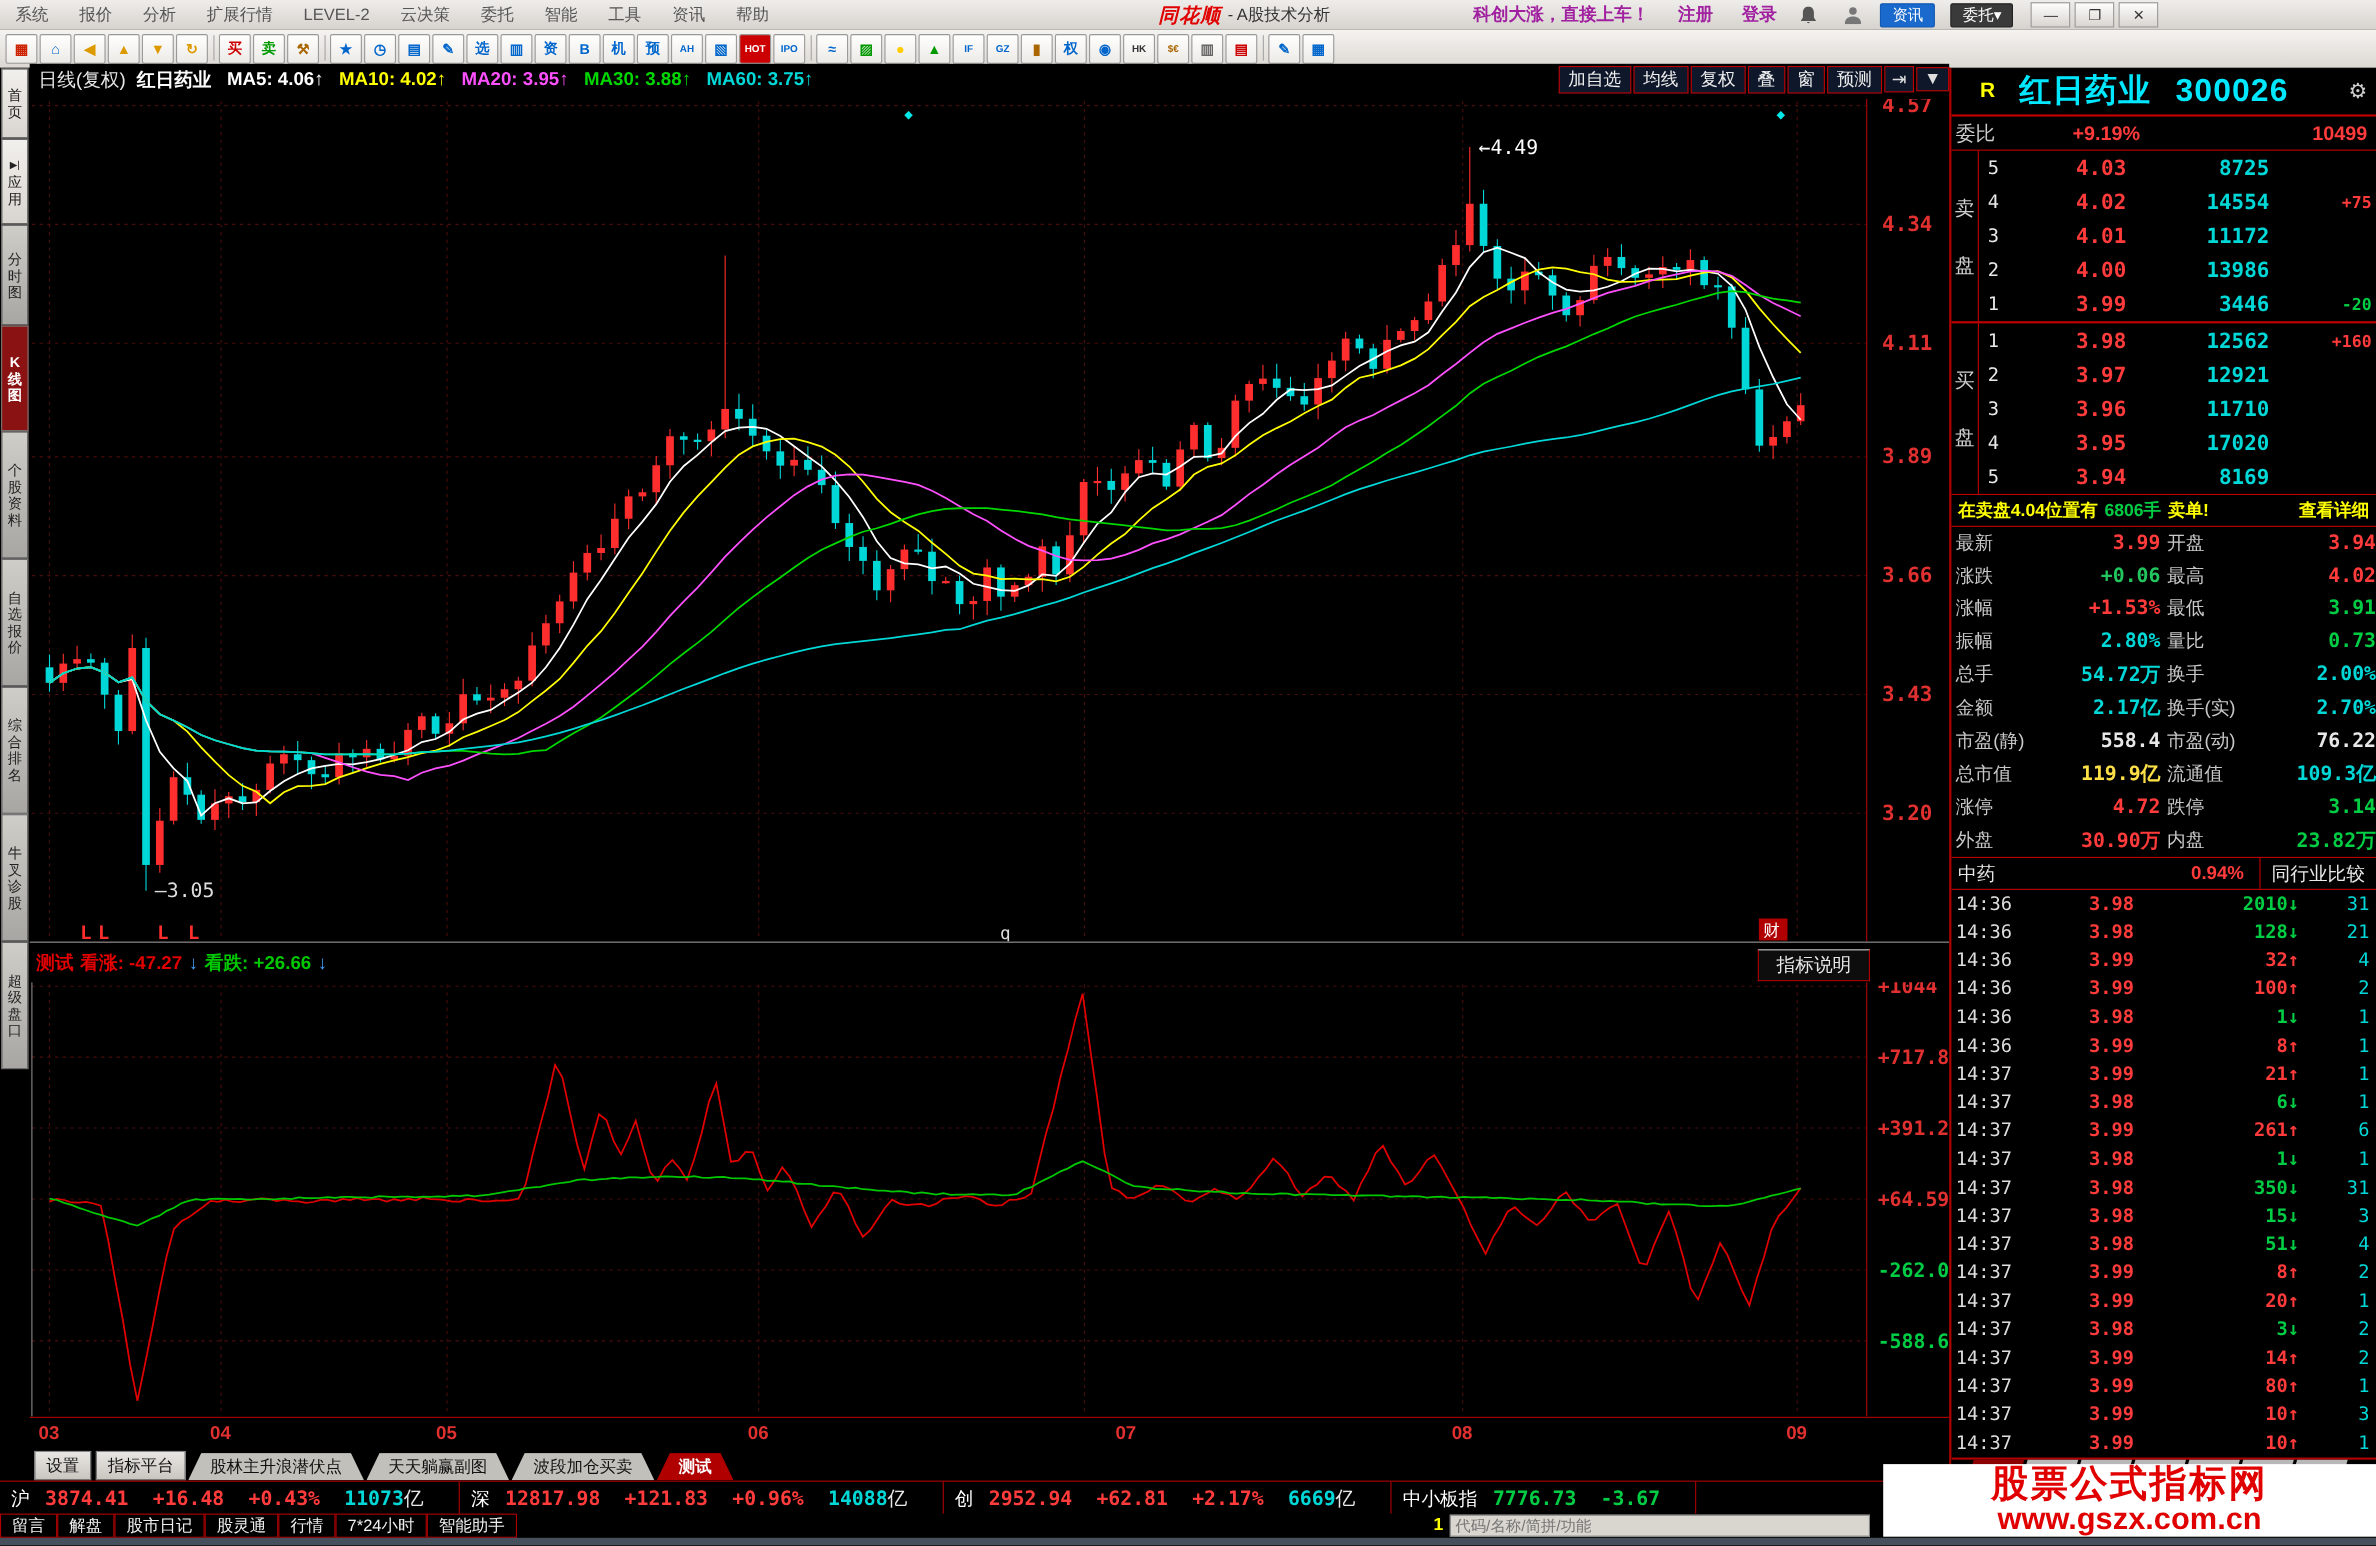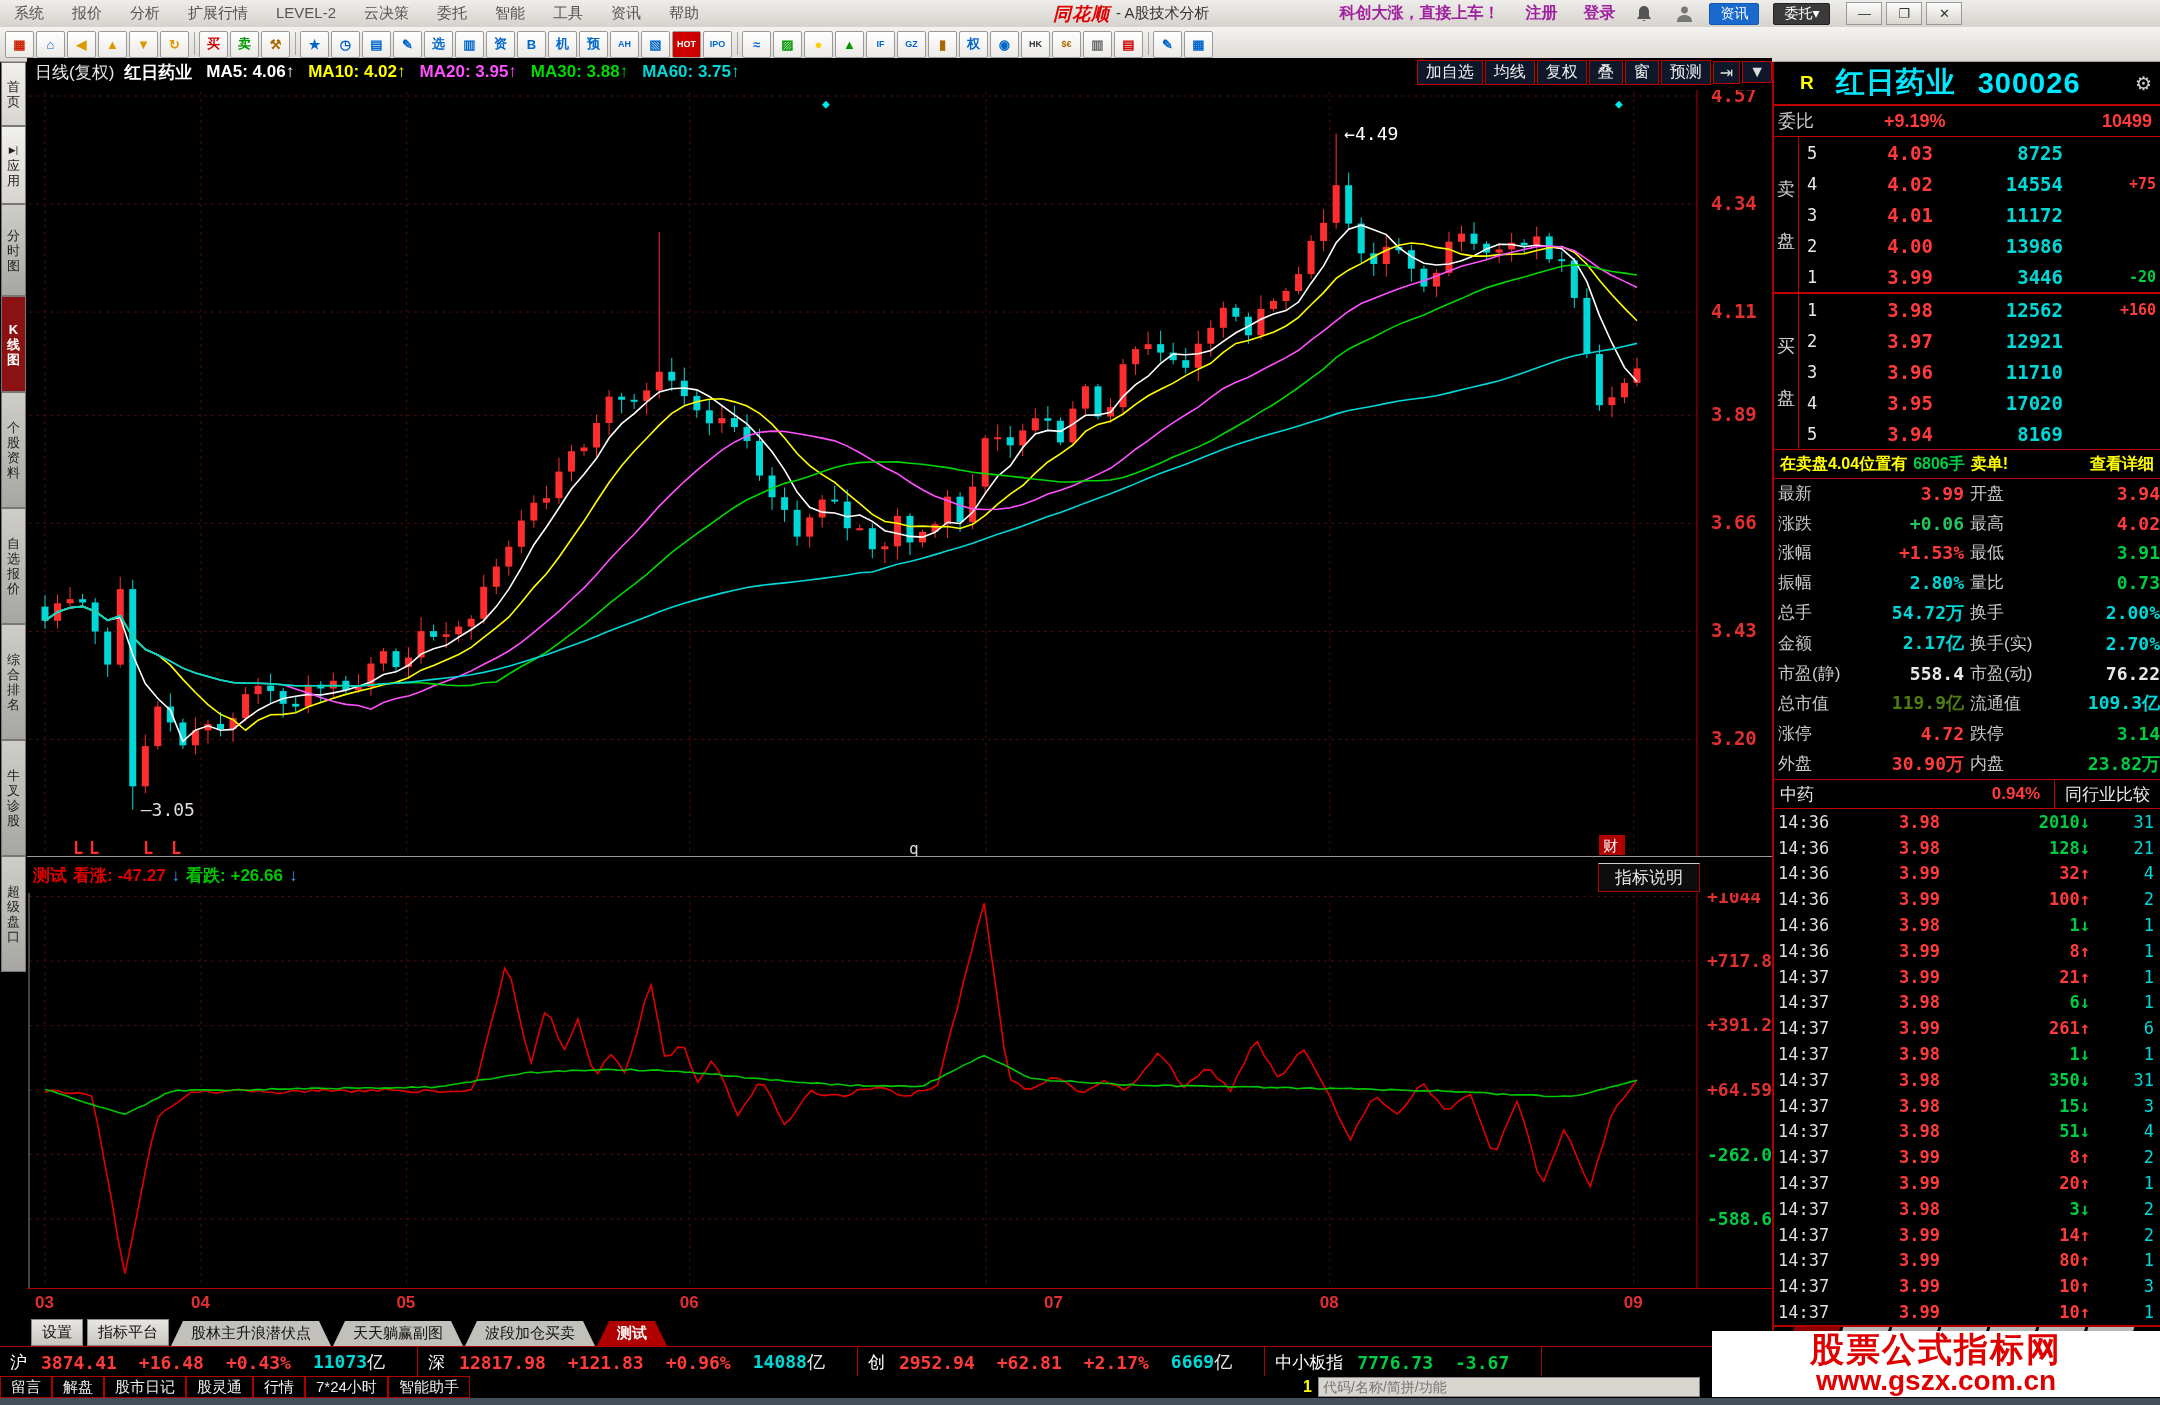--- a/index.html
+++ b/index.html
@@ -614,21 +614,21 @@
         <polyline points="18,199.32368040988408 24.661087866108787,196.97161380269856 31.322175732217573,197.9008809093868 37.98326359832636,200.17334020289547 44.64435146443515,200.3573676481847 51.30543933054393,199.6287119409808 57.96652719665272,201.07645510772855 64.6276150627615,203.01729080202895 71.2887029288703,234.2825846506925 77.94979079497908,271.607533175032 84.61087866108787,306.5473897436808 91.27196652719665,347.4449355751981 97.93305439330544,380.5100090509452 104.59414225941423,348.2874847138536 111.25523012552301,315.2039915787439 117.9163179916318,280.3841550233419 124.57740585774057,248.48011604877433 131.2384937238494,224.1108622494782 137.89958158995816,217.2793189702488 144.56066945606693,213.69374299440705 151.22175732217573,208.8956309357242 157.8828451882845,203.9908407562342 164.5439330543933,198.71337515898256 171.2050209205021,199.50227806097118 177.86610878661088,197.5528085236149 184.52719665271965,199.48153107935158 191.18828451882845,199.82737495803275 197.84937238493725,198.20395662048668 204.51046025104603,197.22110195392426 211.1715481171548,196.54632705848894 217.8326359832636,196.84085498879702 224.4937238493724,198.83412354534153 231.15481171548115,197.56427408208364 237.81589958158995,198.941509446566 244.47698744769878,199.21870681734518 251.13807531380752,200.475072386715 257.7991631799163,199.73243795640218 264.46025104602506,197.7314509624881 271.12133891213387,197.79439932991025 277.78242677824267,199.45007360734212 284.44351464435147,197.00553530161494 291.10460251046027,198.09581376855226 297.765690376569,196.11667974253322 304.4267782426778,198.15977428722667 311.0878661087866,197.0835706701904 317.74895397489536,197.2150864608838 324.4100418410042,199.3396968402545 331.071129707113,197.12511035593047 337.73221757322176,198.57474938998067 344.39330543933056,196.71876038737733 351.0543933054393,198.25849808437562 357.7154811715481,195.41410509102238 364.3765690376569,197.12666890785457 371.0376569037657,197.25981921147525 377.6987447698745,198.1279729780361 384.35983263598325,199.33948256166835 391.02092050209205,199.35598215231764 397.68200836820085,196.83495686092013 404.3430962343096,197.55291120971884 411.0041841004184,199.15234357693848 417.6652719665272,199.06633468001218 424.326359832636,198.5000224912136 430.9874476987448,198.53855100084436 437.6485355648536,198.09542048451394 444.3096234309623,196.53243660556322 450.9707112970711,183.4011591152642 457.6317991631799,154.9676325091465 464.2928870292887,128.9247626907305 470.95397489539755,104.68851306253903 477.61506276150624,75.09244849296219 484.27615062761504,86.55746028917979 490.93723849372384,117.37369969472233 497.59832635983264,147.16573783426006 504.25941422594144,169.79339853487278 510.9205020920502,143.76028152050696 517.5815899581589,119.90031848621149 524.2426778242677,125.12545494221165 530.9037656903765,144.50850941247174 537.5648535564853,156.47693380974675 544.2259414225941,142.23350787688764 550.8870292887029,125.87035630502817 557.5481171548117,150.05236093911637 564.2092050209205,172.81162868611636 570.8702928870293,180.52334058022527 577.531380753138,168.30632687643268 584.1924686192468,161.60759091017025 590.8535564853556,169.2753919866761 597.5146443514644,179.71038939662108 604.1757322175732,160.4853602359843 610.8368200836819,137.22766635248487 617.4979079497907,108.68625077568963 624.1589958158995,91.92623039838779 630.8200836820084,127.13085555619156 637.4811715481172,163.07017609438597 644.142259414226,162.15436658113106 650.8033472803347,154.108811850165 657.4644351464435,154.57456084252965 664.1255230125523,173.90433972094863 670.7866108786611,189.3305353497114 677.4476987447699,179.79287578618494 684.1087866108786,168.22913630183047 690.7698744769874,176.5721031032716 697.4309623430962,189.35294937670454 704.092050209205,207.41318078337923 710.7531380753138,222.5117181897324 717.4142259414226,211.93581973736352 724.0753138075314,203.12304219040846 730.7364016736402,191.1456656764699 737.397489539749,192.22333238309307 744.0585774058578,203.3288498403498 750.7196652719665,219.3337720421905 757.3807531380753,231.35124501954095 764.0418410041841,225.4086543413482 770.7029288702929,215.33136798152213 777.3640167364017,205.1637973125399 784.0251046025104,197.58377849893984 790.6861924686192,201.17128538749276 797.347280334728,202.59521664645584 804.0083682008368,201.7909740477219 810.6694560669456,201.55294227625356 817.3305439330544,203.58122183969698 823.9916317991632,201.4987133354851 830.652719665272,196.79422190547143 837.3138075313807,196.2576356960457 843.9748953974896,196.05225090383504 850.6359832635983,194.3546574521741 857.2970711297072,195.0931010104951 863.9581589958159,197.3720817843969 870.6192468619246,201.81354549761326 877.2803347280335,203.006544276969 883.9414225941422,202.6455377408312 890.6025104602511,197.78900142053388 897.2635983263598,197.5372742831652 903.9246861924686,196.04576175701573 910.5857740585774,191.8992729519541 917.2468619246862,164.48284531003895 923.9079497907951,137.49103504604403 930.5690376569038,114.87851534088465 937.2301255230125,85.46047778436096 943.8912133891214,61.22646425089442 950.5523012552301,33.71676573624586 957.213389121339,10.387998482484193 963.8744769874477,58.89825656482475 970.5355648535564,105.77670149707038 977.1966527196653,156.01963557100086 983.857740585774,187.0355025233538 990.5188284518829,190.0097566394059 997.1799163179916,195.66556212257152 1003.8410041841004,196.06854097733066 1010.5020920502093,193.00863259780812 1017.163179916318,189.9114788957286 1023.8242677824269,184.87057029316352 1030.4853556485355,185.2734818048492 1037.1464435146443,187.89763515706414 1043.807531380753,192.8009845077633 1050.4686192468619,198.3632906420703 1057.1297071129707,199.36297197282306 1063.7907949790795,195.26064688189481 1070.4518828451883,191.94556960092086 1077.112970711297,187.6504507011802 1083.7740585774059,191.35982271698978 1090.4351464435147,192.7507749569159 1097.0962343096235,197.10032507749108 1103.757322175732,192.4341516473389 1110.418410041841,186.36757967266178 1117.0794979079496,177.0501165255518 1123.7405857740587,169.89988663761454 1130.4016736401672,160.24330156607107 1137.062761506276,166.25963431649984 1143.7238493723848,173.49390476944222 1150.3849372384936,186.7269225503754 1157.0460251046027,194.59793932041512 1163.7071129707113,187.71363930586452 1170.36820083682,183.75833693048205 1177.0292887029289,176.61611693680072 1183.6903765690377,177.11235771749995 1190.3514644351465,185.40819847330485 1197.0125523012553,189.84194292030986 1203.6736401673638,198.4693712895185 1210.3347280334729,182.54312760507165 1216.9958158995814,171.0105870408224 1223.6569037656905,155.11068042492153 1230.317991631799,148.61418500714552 1236.979079497908,162.39497086273974 1243.6401673640169,171.70275774988897 1250.3012552301254,183.7980945253271 1256.9623430962345,180.30931767562907 1263.623430962343,171.75616500567247 1270.284518828452,161.5646561881736 1276.9456066945606,157.22533210553226 1283.6066945606694,168.0094722834253 1290.2677824267782,180.3558824082529 1296.928870292887,192.71976817170975 1303.5899581589958,204.70830284470443 1310.2510460251046,221.07822301581052 1316.9121338912134,234.04789400186627 1323.5732217573222,246.85273570458457 1330.234309623431,231.835049358226 1336.8953974895398,221.3423075362493 1343.5564853556486,208.48873624384007 1350.2175732217572,204.39819102431818 1356.8786610878662,211.10539738981527 1363.5397489539748,216.10587320058895 1370.2008368200839,220.84639500061445 1376.8619246861924,214.60486248172134 1383.5230125523012,205.8211237147957 1390.18410041841,195.32928081263984 1396.8451882845188,190.76064596061346 1403.5062761506276,200.93260299005996 1410.1673640167364,206.7491473481991 1416.8284518828452,216.05712043782123 1423.489539748954,215.83109257650858 1430.1506276150628,209.3762858020553 1436.8117154811716,204.75244154599145 1443.4728033472804,201.44870932524995 1450.133891213389,219.30955858150173 1456.794979079498,237.58336626240575 1463.4560669456066,255.16303727524186 1470.1171548117156,256.5406478172954 1476.7782426778242,238.43497007959203 1483.439330543933,223.26124179527258 1490.1004184100418,208.39396511552945 1496.7615062761506,227.74114741008066 1503.4225941422594,250.87391087933258 1510.0836820083682,278.33156972624624 1516.744769874477,288.3288671877923 1523.4058577405858,271.1308929399684 1530.0669456066946,255.2616423424259 1536.7280334728034,237.04609386996745 1543.3891213389122,247.86823873482092 1550.0502092050208,264.4491839665852 1556.7112970711298,280.50669081176375 1563.3723849372384,293.60229578876505 1570.0334728033474,269.43290694376583 1576.694560669456,249.48271441947088 1583.3556485355648,225.00830846016274 1590.0167364016736,212.33651957281813 1596.6778242677824,205.25693685535873 1603.3389121338912,196.300248067798 1610,186.90806810754987 " fill="none" stroke="#e00000" stroke-width="1.6"></polyline>
         <polyline points="18,196.56107440625118 24.661087866108787,197.909188394593 31.322175732217573,200.53734562320892 37.98326359832636,202.3518508386716 44.64435146443515,205.0039907892229 51.30543933054393,207.22576177898307 57.96652719665272,209.55590430774956 64.6276150627615,211.3811308404255 71.2887029288703,213.72147493431947 77.94979079497908,215.2236542204803 84.61087866108787,217.1570532149606 91.27196652719665,219.5307653450826 97.93305439330544,221.13300623493657 104.59414225941423,217.88283029005936 111.25523012552301,214.54540218671954 117.9163179916318,212.10659793655816 124.57740585774057,207.7568003358067 131.2384937238494,204.91498533477284 137.89958158995816,200.84706412557418 144.56066945606693,198.67169891483502 151.22175732217573,197.1395566498393 157.8828451882845,198.04867755938136 164.5439330543933,196.92093028826244 171.2050209205021,196.71325042615538 177.86610878661088,196.8695897236691 184.52719665271965,197.1121702518075 191.18828451882845,196.95732462539644 197.84937238493725,197.64843998439565 204.51046025104603,197.24650304523846 211.1715481171548,196.56134048401645 217.8326359832636,197.2535710329178 224.4937238493724,197.13670164491893 231.15481171548115,196.38744480806525 237.81589958158995,197.01433748988882 244.47698744769878,195.58919424737607 251.13807531380752,196.12815480073874 257.7991631799163,196.10317202946416 264.46025104602506,195.89647655881566 271.12133891213387,195.25236448302527 277.78242677824267,196.0391805761332 284.44351464435147,195.1741575685398 291.10460251046027,195.14147942049985 297.765690376569,195.54941453921856 304.4267782426778,195.53628070976544 311.0878661087866,195.98601092285145 317.74895397489536,194.45093892444362 324.4100418410042,194.85545927322565 331.071129707113,195.21153968511504 337.73221757322176,194.77701213551416 344.39330543933056,194.7418974027042 351.0543933054393,195.42936839132344 357.7154811715481,194.87500752321324 364.3765690376569,195.0899464188481 371.0376569037657,194.55567382036634 377.6987447698745,194.96248816305464 384.35983263598325,193.86422117719647 391.02092050209205,194.4400042548623 397.68200836820085,193.5639393292823 404.3430962343096,194.66921201154898 411.0041841004184,193.60786579501934 417.6652719665272,192.9417953350893 424.326359832636,191.78387903480345 430.9874476987448,190.7041201376873 437.6485355648536,189.52423801682238 444.3096234309623,189.00364639790246 450.9707112970711,187.13453573022508 457.6317991631799,186.4030419881324 464.2928870292887,185.93915115723314 470.95397489539755,184.43621663923403 477.61506276150624,183.2931614993578 484.27615062761504,182.22908571865918 490.93723849372384,181.43906440497736 497.59832635983264,179.68154096132633 504.25941422594144,178.95647845393714 510.9205020920502,180.04690543106514 517.5815899581589,179.06110883571972 524.2426778242677,178.66344085400436 530.9037656903765,177.7679339608873 537.5648535564853,178.43015222639124 544.2259414225941,177.3295855334555 550.8870292887029,177.38001351128457 557.5481171548117,177.70123235500023 564.2092050209205,177.11200999596232 570.8702928870293,176.86655544463827 577.531380753138,176.33004652346028 584.1924686192468,176.56172642690674 590.8535564853556,177.11461346574342 597.5146443514644,177.19750641827233 604.1757322175732,176.1874439259396 610.8368200836819,177.64666310030438 617.4979079497907,177.7415670504881 624.1589958158995,177.12893761956119 630.8200836820084,176.8593186840626 637.4811715481172,178.05254714655285 644.142259414226,178.18483997617665 650.8033472803347,178.28670267440415 657.4644351464435,179.13968961377276 664.1255230125523,179.25677214162152 670.7866108786611,180.46812666715098 677.4476987447699,180.37941058408165 684.1087866108786,181.23803042443086 690.7698744769874,180.95228165921728 697.4309623430962,183.13872541311147 704.092050209205,183.1415724228574 710.7531380753138,183.25905399240696 717.4142259414226,185.06266089238736 724.0753138075314,185.19973323392645 730.7364016736402,185.39856228343822 737.397489539749,186.0897442807776 744.0585774058578,187.25007285769723 750.7196652719665,186.76629032403756 757.3807531380753,188.13481475918547 764.0418410041841,188.55761672112877 770.7029288702929,189.47454866732335 777.3640167364017,189.45251537885218 784.0251046025104,190.38372604160585 790.6861924686192,189.88057415251293 797.347280334728,190.5024642762407 804.0083682008368,192.00601147664372 810.6694560669456,190.9534353078524 817.3305439330544,191.91863128048064 823.9916317991632,192.92766579133735 830.652719665272,191.73522392264354 837.3138075313807,193.14348304556637 843.9748953974896,192.95201797495795 850.6359832635983,192.93649447663708 857.2970711297072,192.64075576295704 863.9581589958159,193.33737651118946 870.6192468619246,192.87081414327054 877.2803347280335,192.83661515509775 883.9414225941422,193.6114769752731 890.6025104602511,193.49268195524735 897.2635983263598,192.63187338048218 903.9246861924686,188.27876109411798 910.5857740585774,186.21421138503473 917.2468619246862,182.2250223044073 923.9079497907951,178.93546190458383 930.5690376569038,175.65753270585444 937.2301255230125,171.86993234494423 943.8912133891214,169.14250149265794 950.5523012552301,165.300535420938 957.213389121339,162.73434308813194 963.8744769874477,165.87034874162995 970.5355648535564,168.95767207003442 977.1966527196653,171.75359869346326 983.857740585774,175.23327840543496 990.5188284518829,178.82018469872907 997.1799163179916,182.60667944012488 1003.8410041841004,185.22187817773653 1010.5020920502093,185.75933415924436 1017.163179916318,186.67435948955855 1023.8242677824269,187.9894761754227 1030.4853556485355,187.94004288103892 1037.1464435146443,188.5291531085805 1043.807531380753,187.7940915584072 1050.4686192468619,188.95987948305518 1057.1297071129707,189.50494959647534 1063.7907949790795,190.18673089347755 1070.4518828451883,189.76856918039138 1077.112970711297,190.55036910660638 1083.7740585774059,190.18594609266287 1090.4351464435147,191.60761064491967 1097.0962343096235,192.12418541909955 1103.757322175732,191.3895271266733 1110.418410041841,192.22435226080762 1117.0794979079496,192.4904658709014 1123.7405857740587,192.67237346007957 1130.4016736401672,192.8505599988747 1137.062761506276,191.96173323559643 1143.7238493723848,192.18518084236578 1150.3849372384936,193.5764597788504 1157.0460251046027,192.59368932777215 1163.7071129707113,192.63139272000376 1170.36820083682,192.9006814812053 1177.0292887029289,192.84826380318594 1183.6903765690377,193.492585496858 1190.3514644351465,193.46565187007317 1197.0125523012553,193.31480051672912 1203.6736401673638,194.13874184667765 1210.3347280334729,193.82095774531783 1216.9958158995814,193.625713258632 1223.6569037656905,193.75408056322777 1230.317991631799,193.60711490958272 1236.979079497908,195.0589075169425 1243.6401673640169,194.42533365348945 1250.3012552301254,194.8379927757935 1256.9623430962345,194.27944814467602 1263.623430962343,194.66497462890624 1270.284518828452,195.74719813984154 1276.9456066945606,195.1015785931635 1283.6066945606694,194.9158621546294 1290.2677824267782,195.84301446180882 1296.928870292887,196.0113437932615 1303.5899581589958,195.16115731290867 1310.2510460251046,195.5727483927765 1316.9121338912134,195.54828830882406 1323.5732217573222,195.27356198876393 1330.234309623431,196.1620416766034 1336.8953974895398,195.7368525618995 1343.5564853556486,196.15299448085673 1350.2175732217572,196.78636255154012 1356.8786610878662,197.3791347755049 1363.5397489539748,196.35434728466262 1370.2008368200839,196.9161131228168 1376.8619246861924,197.2046210372349 1383.5230125523012,197.56066783695033 1390.18410041841,198.08609872326946 1396.8451882845188,197.70099892073435 1403.5062761506276,198.23926108642044 1410.1673640167364,197.14765569612226 1416.8284518828452,198.2031632826876 1423.489539748954,198.3968571464382 1430.1506276150628,199.12957425229692 1436.8117154811716,198.71054319561546 1443.4728033472804,199.31595914919694 1450.133891213389,199.3365337347911 1456.794979079498,199.4696227904436 1463.4560669456066,200.34075921981022 1470.1171548117156,201.63588970903209 1476.7782426778242,200.74832274956424 1483.439330543933,202.0031282612661 1490.1004184100418,201.86920121040862 1496.7615062761506,201.87038495612055 1503.4225941422594,201.86713622642245 1510.0836820083682,202.12372074545112 1516.744769874477,203.22872363985996 1523.4058577405858,203.4797065028473 1530.0669456066946,203.54632846890442 1536.7280334728034,203.05441779294037 1543.3891213389122,203.20181896188745 1550.0502092050208,202.43532740655846 1556.7112970711298,201.29627723643446 1563.3723849372384,199.40230225893885 1570.0334728033474,197.36122530809627 1576.694560669456,195.9874233343484 1583.3556485355648,193.99589385558406 1590.0167364016736,192.62898072992672 1596.6778242677824,190.84942395860017 1603.3389121338912,188.89515944870243 1610,187.31852603298043 " fill="none" stroke="#00c800" stroke-width="1.6"></polyline>
       </svg>
   </div>
 
   <div id="month-strip">
       <span class="month-lb" style="left: 8px;">03</span>
       <span class="month-lb" style="left: 164.016px;">04</span>
       <span class="month-lb" style="left: 369.384px;">05</span>
       <span class="month-lb" style="left: 652.76px;">06</span>
-      <span class="month-lb" style="left: 993px; padding-left: 24px;">07</span>
+      <span class="month-lb" style="left: 963px; padding-left: 24px;">07</span>
       <span class="month-lb" style="left: 1292.74px;">08</span>
       <span class="month-lb" style="left: 1596.82px;">09</span>
     </div>
 
   <div id="indicator-tabs">
       <span class="itab-btn">设置</span>
       <span class="itab-btn">指标平台</span>
       <span class="itab">股林主升浪潜伏点</span>
       <span class="itab">天天躺赢副图</span>
       <span class="itab">波段加仓买卖</span>
@@ -799,21 +799,21 @@
         <span class="dv" style="color: rgb(0, 216, 216);">2.00%</span>
         <span class="dl">金额</span>
         <span class="dv" style="color: rgb(0, 216, 216);">2.17亿</span>
         <span class="dl">换手(实)</span>
         <span class="dv" style="color: rgb(0, 216, 216);">2.70%</span>
         <span class="dl">市盈(静)</span>
         <span class="dv" style="color: rgb(232, 232, 232);">558.4</span>
         <span class="dl">市盈(动)</span>
         <span class="dv" style="color: rgb(232, 232, 232);">76.22</span>
         <span class="dl">总市值</span>
-        <span class="dv" style="color: #4d7c0f;">119.9亿</span>
+        <span class="dv" style="color: #fde047;">119.9亿</span>
         <span class="dl">流通值</span>
         <span class="dv" style="color: rgb(0, 216, 216);">109.3亿</span>
         <span class="dl">涨停</span>
         <span class="dv" style="color: rgb(255, 59, 59);">4.72</span>
         <span class="dl">跌停</span>
         <span class="dv" style="color: rgb(0, 204, 68);">3.14</span>
         <span class="dl">外盘</span>
         <span class="dv" style="color: rgb(255, 59, 59);">30.90万</span>
         <span class="dl">内盘</span>
         <span class="dv" style="color: rgb(0, 204, 68);">23.82万</span>

